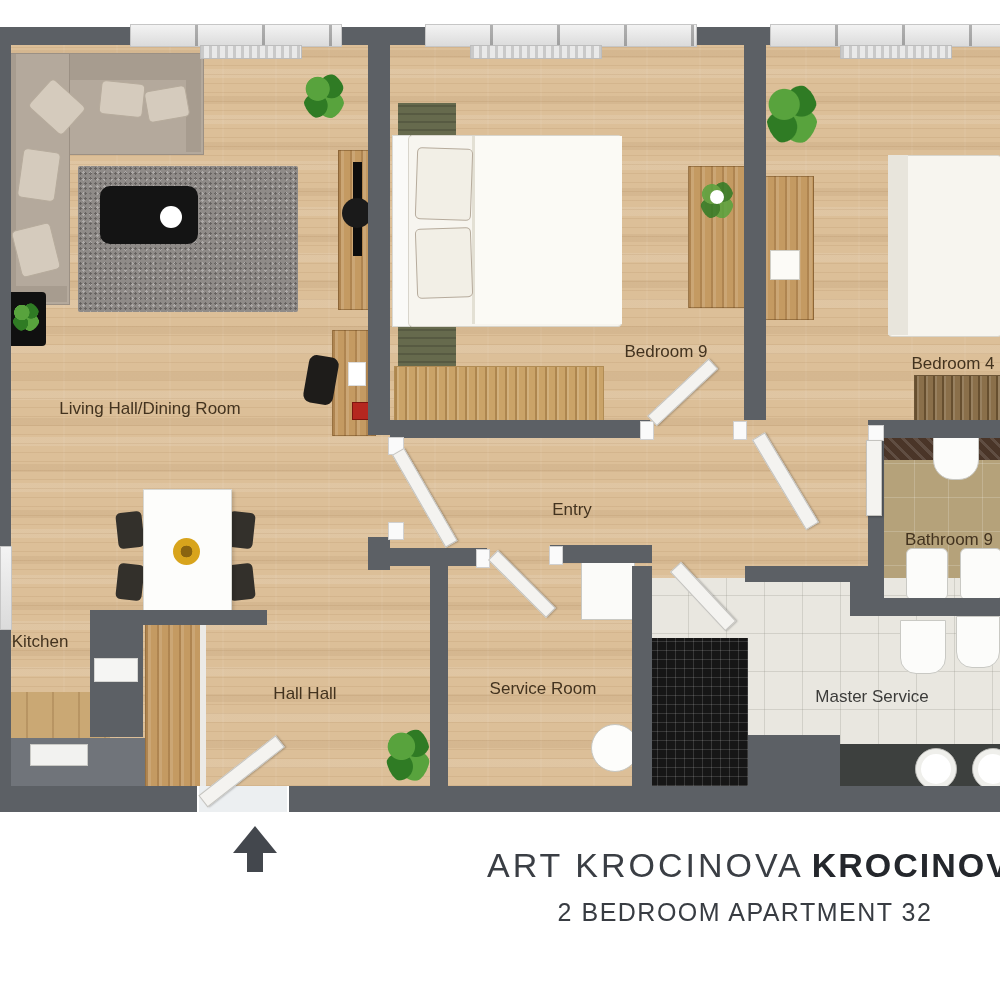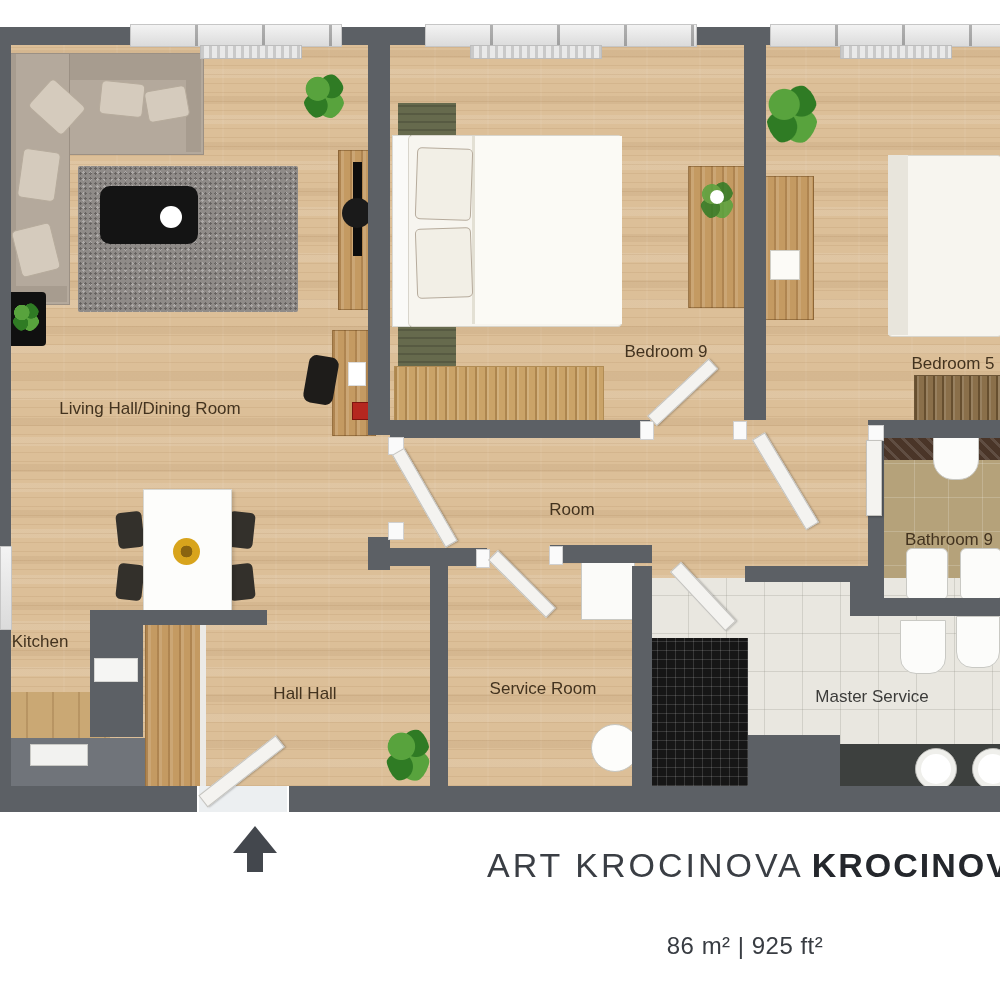--- a/index.html
+++ b/index.html
@@ -190,27 +190,27 @@
   <div class="abs door" style="left:392px;top:455px;width:12px;height:105px;transform:rotate(-30deg);transform-origin:top left;"></div>
   <div class="abs door" style="left:652px;top:414px;width:82px;height:12px;transform:rotate(-43deg);transform-origin:left center;"></div>
   <div class="abs door" style="left:752px;top:440px;width:13px;height:103px;transform:rotate(-31deg);transform-origin:top left;"></div>
   <div class="abs door" style="left:866px;top:440px;width:14px;height:74px;"></div>
   <div class="abs door" style="left:488px;top:560px;width:12px;height:80px;transform:rotate(-45deg);transform-origin:top left;"></div>
   <div class="abs door" style="left:670px;top:572px;width:13px;height:79px;transform:rotate(-43deg);transform-origin:top left;"></div>
   <div class="abs door" style="left:203px;top:794px;width:96px;height:13px;transform:rotate(-38deg);transform-origin:left center;"></div>
 
   <div class="label" style="left:150px;top:409px;">Living Hall/Dining Room</div>
   <div class="label" style="left:666px;top:352px;">Bedroom 9</div>
-  <div class="label" style="left:953px;top:364px;">Bedroom 5</div>
-  <div class="label" style="left:572px;top:510px;">Room</div>
+  <div class="label" style="left:953px;top:364px;">Bedroom 4</div>
+  <div class="label" style="left:572px;top:510px;">Entry</div>
   <div class="label" style="left:949px;top:540px;">Bathroom 9</div>
   <div class="label" style="left:40px;top:642px;">Kitchen</div>
   <div class="label" style="left:305px;top:694px;">Hall Hall</div>
   <div class="label" style="left:543px;top:689px;">Service Room</div>
   <div class="label" style="left:872px;top:697px;color:#3c3c3a;">Master Service</div>
 
   <div class="abs" style="left:233px;top:826px;width:0;height:0;border-left:22px solid transparent;border-right:22px solid transparent;border-bottom:27px solid #43474d;"></div>
   <div class="abs" style="left:247px;top:852px;width:16px;height:20px;background:#43474d;"></div>
 
   <div id="t1"><span style="font-weight:300;">ART KROCINOVA</span><b>KROCINOVA</b></div>
-  <div class="tc" style="top:932px;font-size:24px;letter-spacing:.5px;">86 m² | 925 ft²</div>
+  <div class="tc" style="top:898px;font-size:25px;letter-spacing:1.5px;">2 BEDROOM APARTMENT 32</div>
 
 </div>
 
 </body></html>

